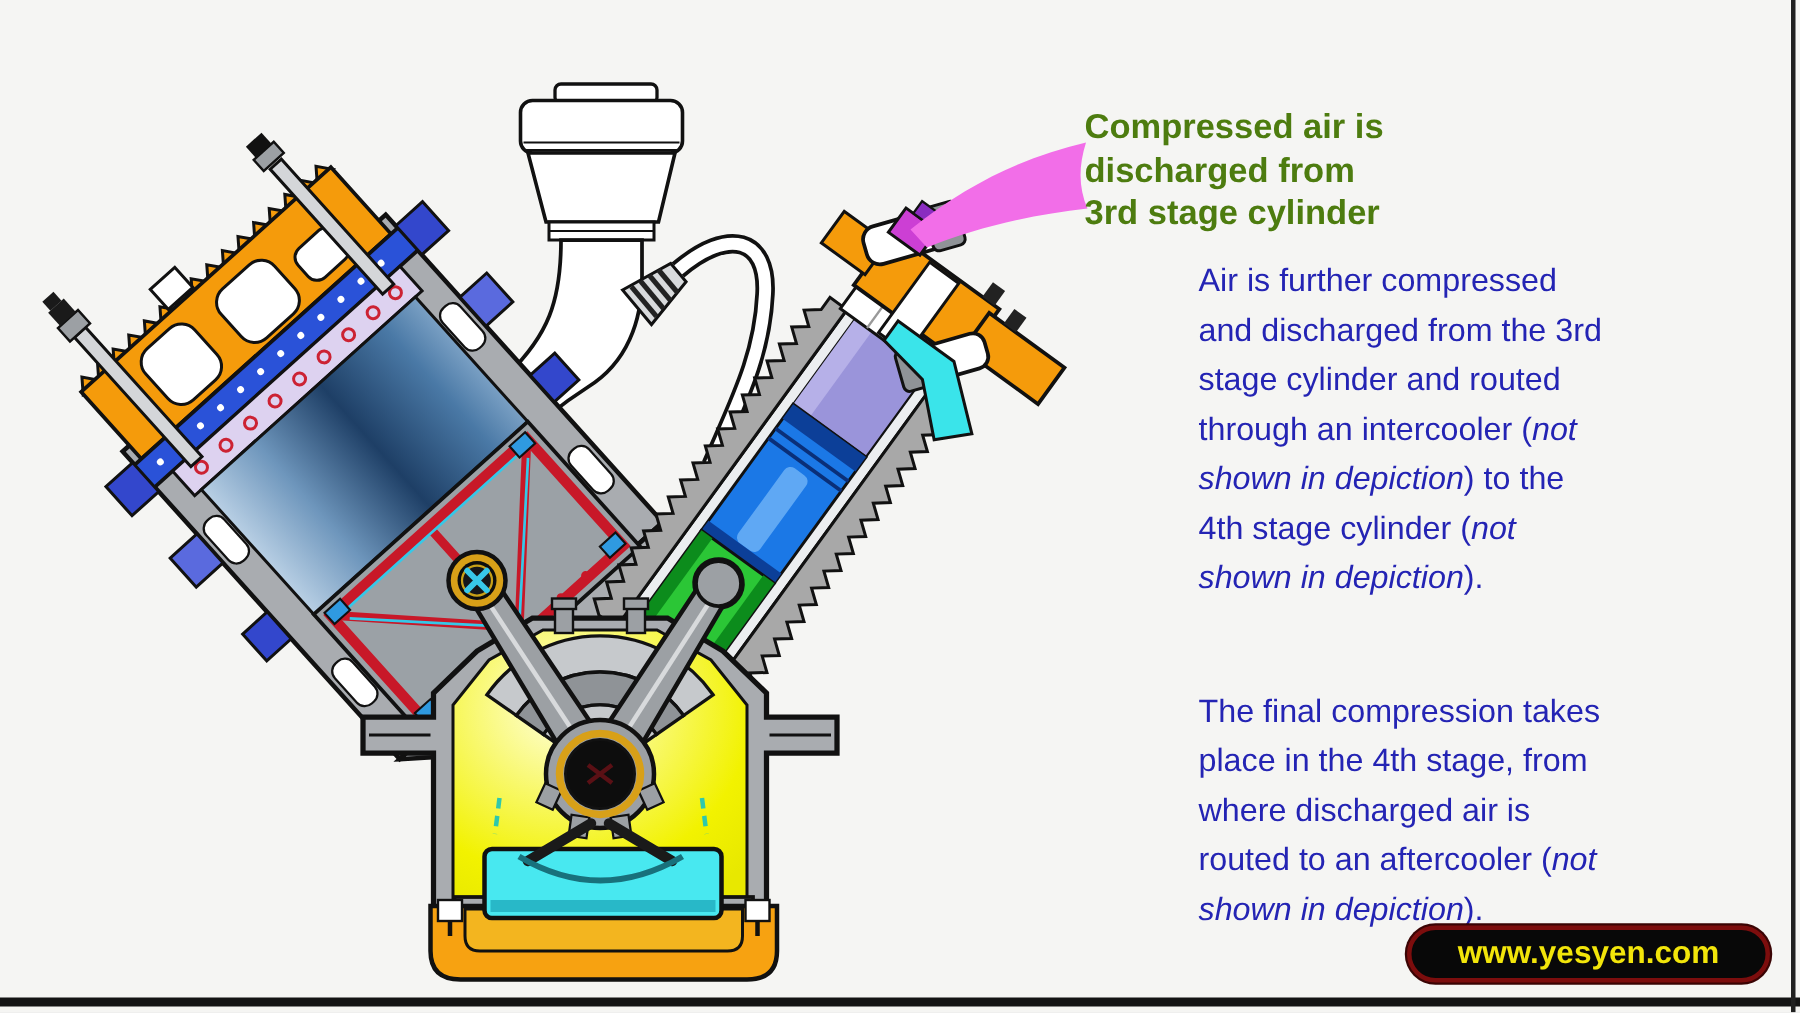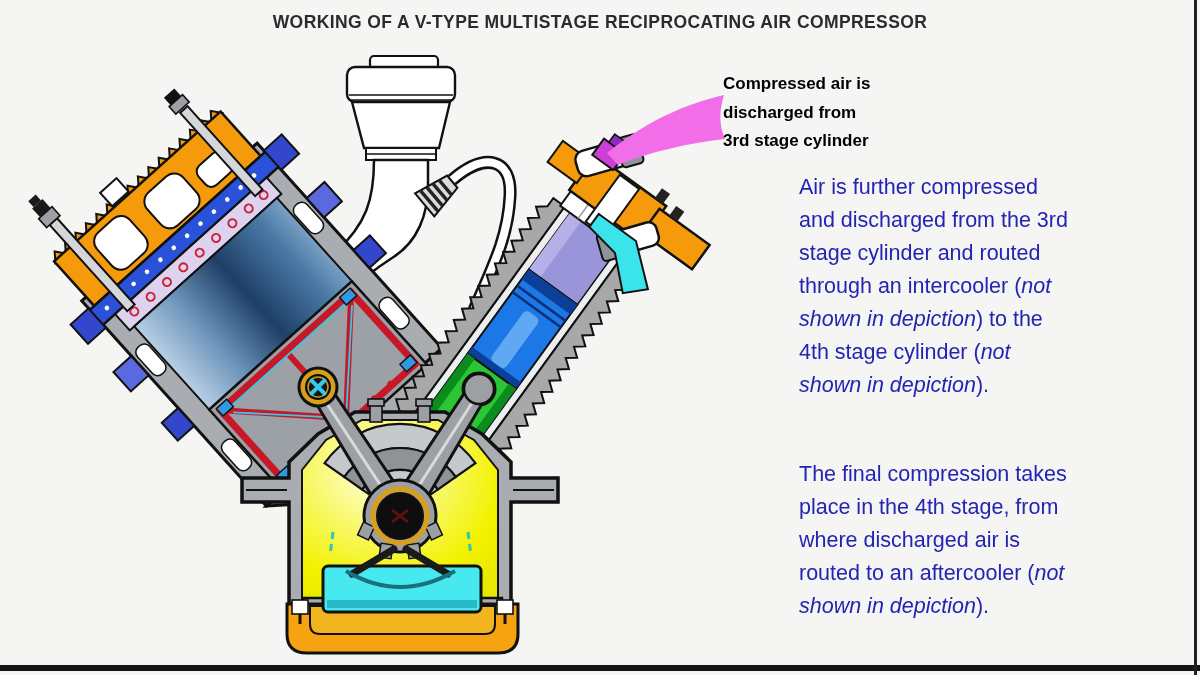--- a/index.html
+++ b/index.html
@@ -1,40 +1,39 @@
 <!DOCTYPE html>
 <html><head>
 <meta charset="utf-8">
 <style>
   html,body{margin:0;padding:0;background:#e9e9e9;}
   .stage{position:relative;width:1200px;height:675px;background:#f5f5f3;overflow:hidden;
          font-family:"Liberation Sans",sans-serif;}
   .title{position:absolute;top:12px;left:0;width:1200px;text-align:center;
          font-size:17.5px;font-weight:bold;color:#2b2b2b;letter-spacing:.4px;}
   .callout{position:absolute;top:70px;left:723px;width:250px;
-           font-size:17px;line-height:28.5px;font-weight:bold;color:#000000;
+           font-size:23px;line-height:28.5px;font-weight:bold;color:#4d7c0f;
            white-space:pre-line;}
   .para{position:absolute;left:799px;width:360px;
         font-size:21.5px;line-height:33px;color:#2424b4;white-space:pre-line;}
   .para1{top:171px;}
   .para2{top:458px;}
   .pill{position:absolute;top:617px;left:938px;height:38px;min-width:242px;
         background:#080808;border:3px solid #7c0d0d;border-radius:22px;
         box-shadow:0 0 0 1.5px #3a0404;display:flex;align-items:center;justify-content:center;
         color:#f2e50a;font-size:21px;font-weight:bold;padding:0 14px;box-sizing:border-box;}
   .frame-bottom{position:absolute;top:665px;left:0;width:1200px;height:6px;background:#141414;}
   .frame-right{position:absolute;top:0;left:1194px;width:3px;height:675px;background:#202020;}
   svg{position:absolute;left:0;top:40px;}
 </style>
 </head>
 <body>
 
 <div class="stage">
 
-  <div class="title">WORKING OF A V-TYPE MULTISTAGE RECIPROCATING AIR COMPRESSOR</div>
 
   <svg width="760" height="635" viewBox="0 40 760 635">
     <defs>
       <linearGradient id="boreGrad" x1="0" y1="0" x2="1" y2="0">
         <stop offset="0" stop-color="#b8cfe4"></stop>
           <stop offset="0.25" stop-color="#6e96bc"></stop>
         <stop offset="0.55" stop-color="#1e3f66"></stop>
           <stop offset="0.85" stop-color="#4a79a6"></stop>
         <stop offset="1" stop-color="#7aa0c4"></stop>
       </linearGradient>
@@ -306,16 +305,19 @@
 through an intercooler (</span><span style="font-style: italic;">not
 shown in depiction</span><span>) to the
 4th stage cylinder (</span><span style="font-style: italic;">not
 shown in depiction</span><span>).</span></div>
   <div class="para para2"><span>The final compression takes
 place in the 4th stage, from
 where discharged air is
 routed to an aftercooler (</span><span style="font-style: italic;">not
 shown in depiction</span><span>).</span></div>
 
+  <div class="pill">
+    <span>www.yesyen.com</span>
+  </div>
 
   <div class="frame-bottom"></div>
   <div class="frame-right"></div>
 </div>
 
 </body></html>

